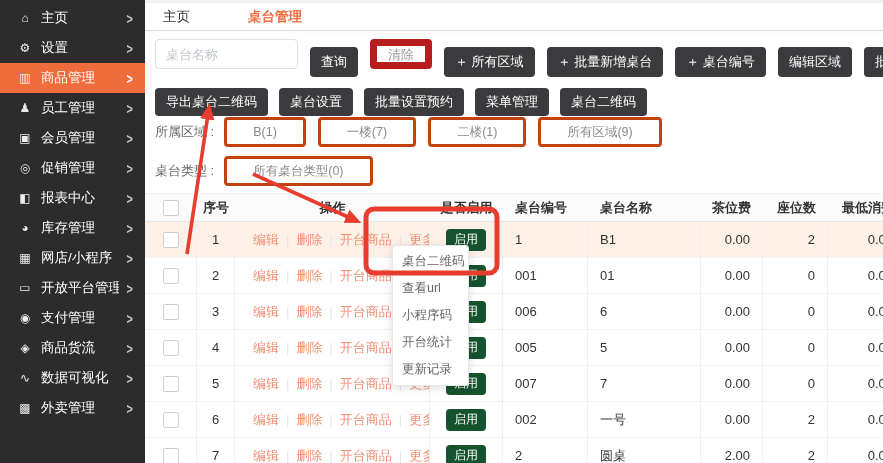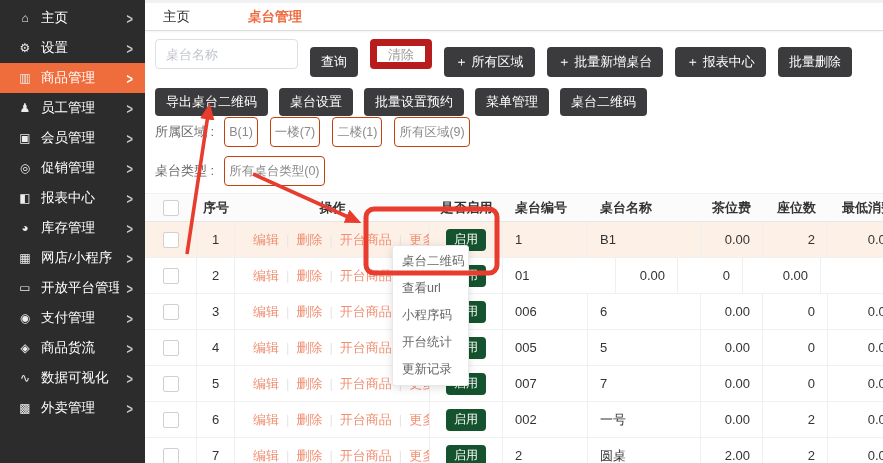--- a/index.html
+++ b/index.html
@@ -28,22 +28,22 @@
   .search::placeholder{color:#c0c4cc;}
   .btn{height:30px;border:none;border-radius:4px;font-size:13px;padding:0 11px;cursor:pointer;
        font-family:inherit;white-space:nowrap;}
   .btn.dark{background:#3b3b3d;color:#fff;margin-top:16px;}
   .btn.light{background:#fff;border:7px solid #b91c1c;color:#9a9a9a;}
   .toolbar2{margin:11px 0 0 10px;gap:11px;height:28px;}
   .toolbar2 .btn{height:28px;}
   .filter-row{margin:9px 0 0 10px;height:30px;font-size:13px;color:#666;gap:10px;}
   .filter-label{flex:none;}
   .chips{display:flex;gap:12px;}
-  .chip{height:30px;border:1px solid #c2410c;background:#fff;border-radius:4px;color:#8a8a8a;
-        font-size:12.5px;padding:0 4px;cursor:pointer;font-family:inherit;white-space:nowrap;}
+  .chip{height:30px;border:3px solid #c2410c;background:#fff;border-radius:4px;color:#8a8a8a;
+        font-size:12.5px;padding:0 26px;cursor:pointer;font-family:inherit;white-space:nowrap;}
   
   .table{margin-top:7px;width:761px;}
   .thead{display:flex;height:27px;background:#fbfbfb;border-top:1px solid #f0f0f0;
          border-bottom:1px solid #e6e6e6;font-size:13px;color:#333;font-weight:bold;}
   .trow{display:flex;height:35px;border-bottom:1px solid #f0f0f0;font-size:13px;color:#333;background:#fff;}
   .trow.highlight{background:#fdf0e7;}
   .cell{display:flex;align-items:center;box-sizing:border-box;padding:0 12px;
         overflow:hidden;white-space:nowrap;}
   .trow .cell{border-right:1px solid #efefef;}
   .c-check{width:52px;justify-content:center;padding:0;}
@@ -158,21 +158,22 @@
     <span class="tab">主页</span>
         <span class="tab active">桌台管理</span>
       </div>
 
     <div class="row toolbar1">
       <input class="search" type="text" placeholder="桌台名称" style="">
       <button class="btn dark">查询</button>
       <button class="btn light">清除</button>
       <button class="btn dark">＋ 所有区域</button>
       <button class="btn dark">＋ 批量新增桌台</button>
-      <button class="btn dark">＋ 报表中心</button>
+      <button class="btn dark">＋ 桌台编号</button>
+      <button class="btn dark">编辑区域</button>
       <button class="btn dark">批量删除</button>
     </div>
 
     <div class="row toolbar2">
       <button class="btn dark">导出桌台二维码</button>
       <button class="btn dark">桌台设置</button>
       <button class="btn dark">批量设置预约</button>
       <button class="btn dark">菜单管理</button>
       <button class="btn dark">桌台二维码</button>
     </div>
@@ -249,20 +250,21 @@
               <span class="sep">|</span>
               <a class="oplink">开台商品</a>
               <span class="sep">|</span>
               <a class="oplink">
                 <span>更多</span>
               </a>
             </div>
             <div class="cell c-enable">
               <button class="enable-btn">启用</button>
             </div>
+            <div class="cell c-no">001</div>
             <div class="cell c-name">01</div>
             <div class="cell c-tea">0.00</div>
             <div class="cell c-seats">0</div>
             <div class="cell c-min">0.00</div>
           </div>
           <div class="trow">
             <div class="cell c-check">
               <span class="checkbox"></span>
             </div>
             <div class="cell c-idx">3</div>

